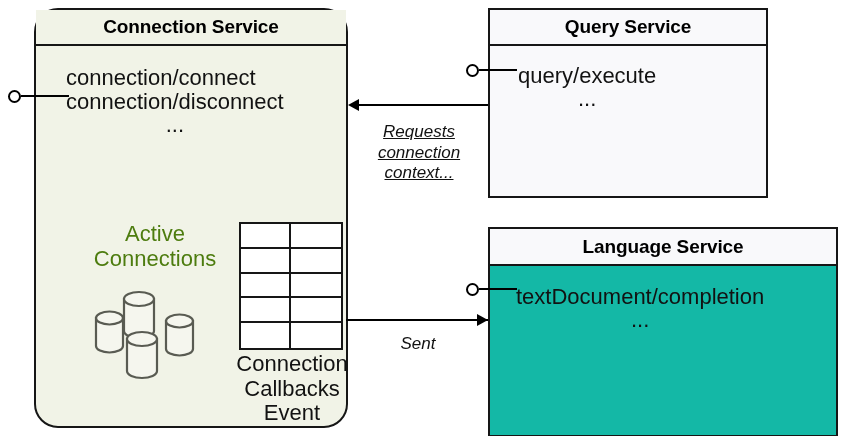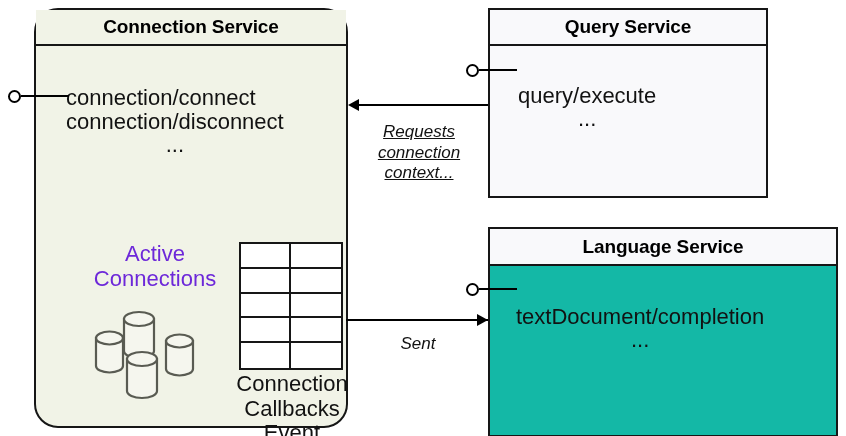--- a/index.html
+++ b/index.html
@@ -38,21 +38,20 @@
     font-size: 19px;
     color: #000000;
     letter-spacing: -0.1px;
   }
   .box-body {
     position: absolute;
     left: 0;
     right: 4px;
     bottom: 0;
     box-sizing: border-box;
-    margin-top: 20px;
   }
 
   #connection-service {
     left: 34px;
     top: 8px;
     width: 314px;
     height: 420px;
     background: #f1f3e7;
     border-radius: 24px;
   }
@@ -158,21 +157,21 @@
   #label-sent     { left: 348px; top: 334px; width: 140px; }
 
   
   #active-connections-label {
     position: absolute;
     left: 45px;
     top: 176px;
     width: 148px;
     text-align: center;
     font-size: 22px;
-    color: #6d28d9;
+    color: #4d7c0f;
     line-height: 1.12;
   }
   #cylinder-stack {
     position: absolute;
     left: 50px;
     top: 243px;
     width: 122px;
     height: 92px;
   }
 

